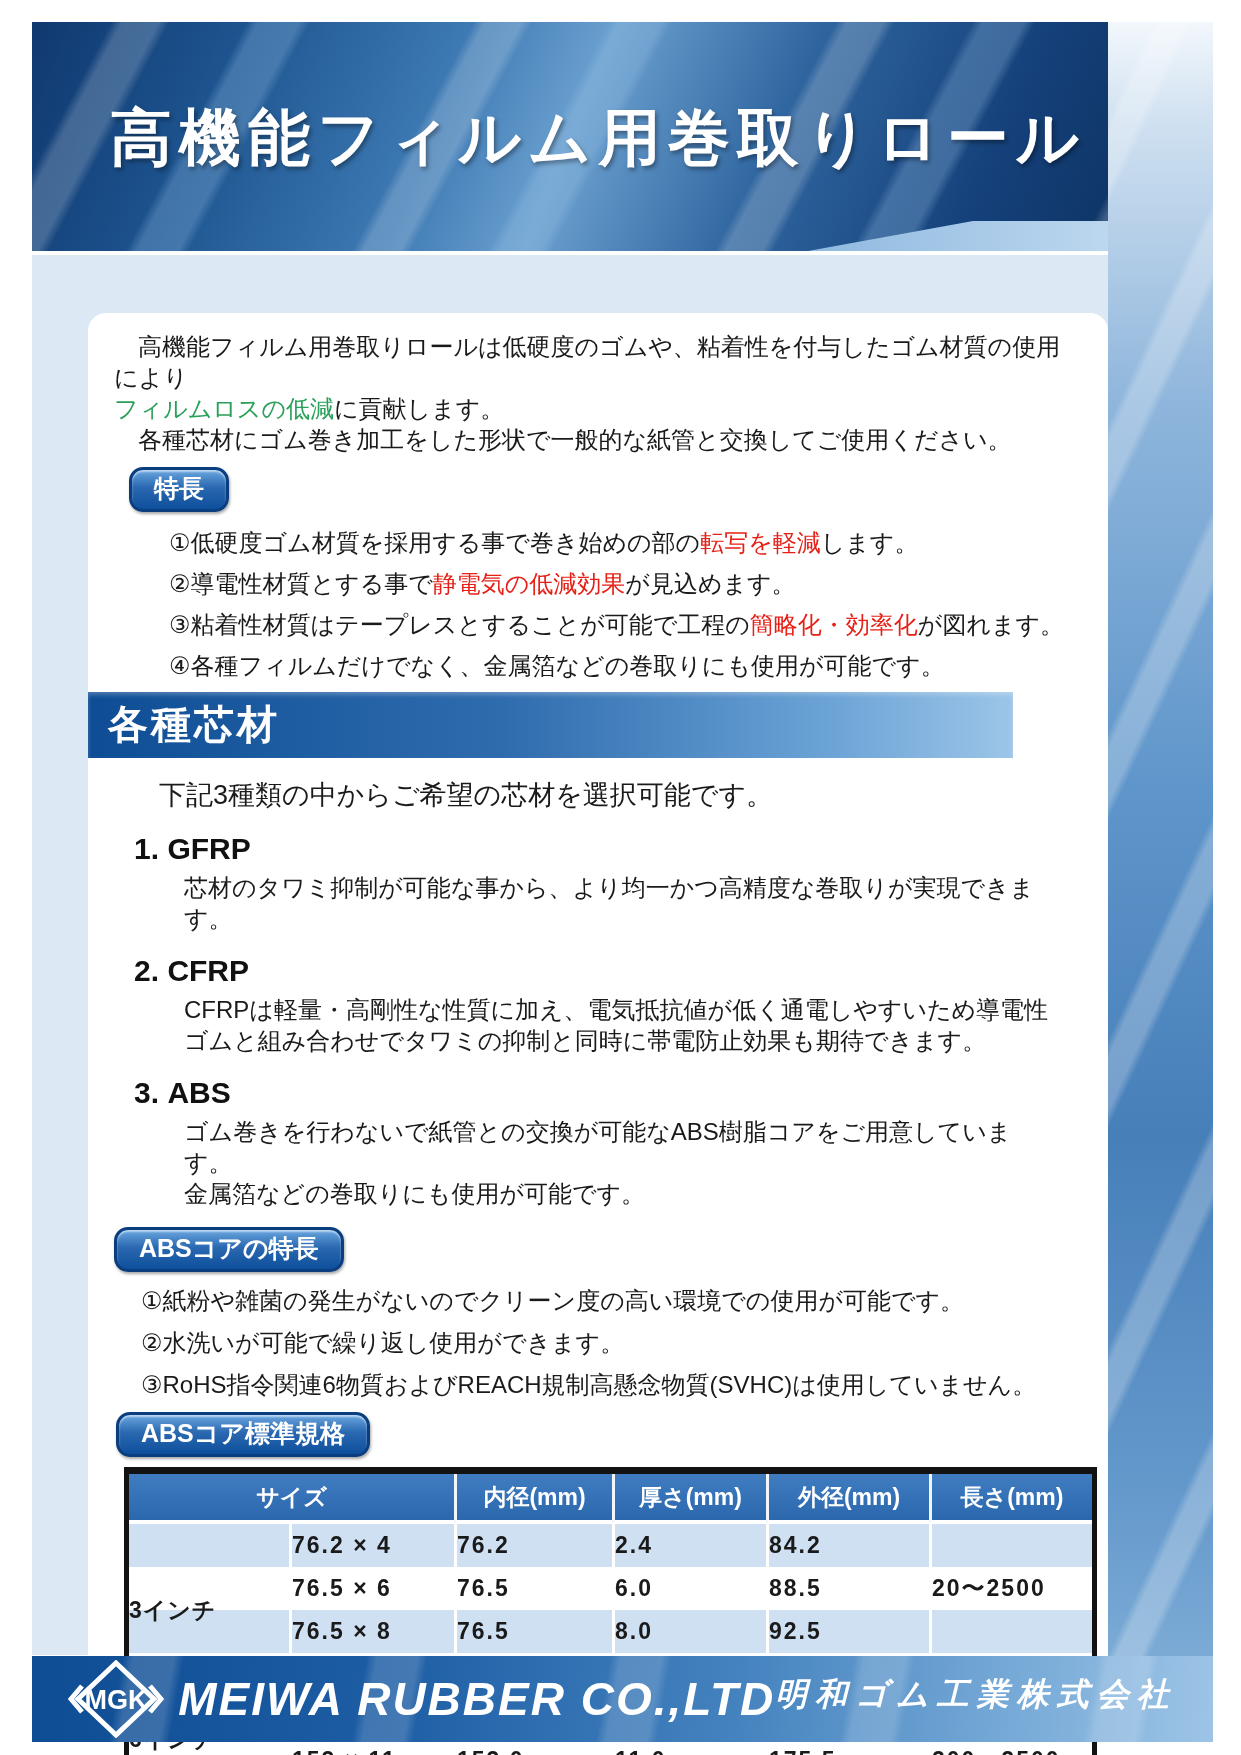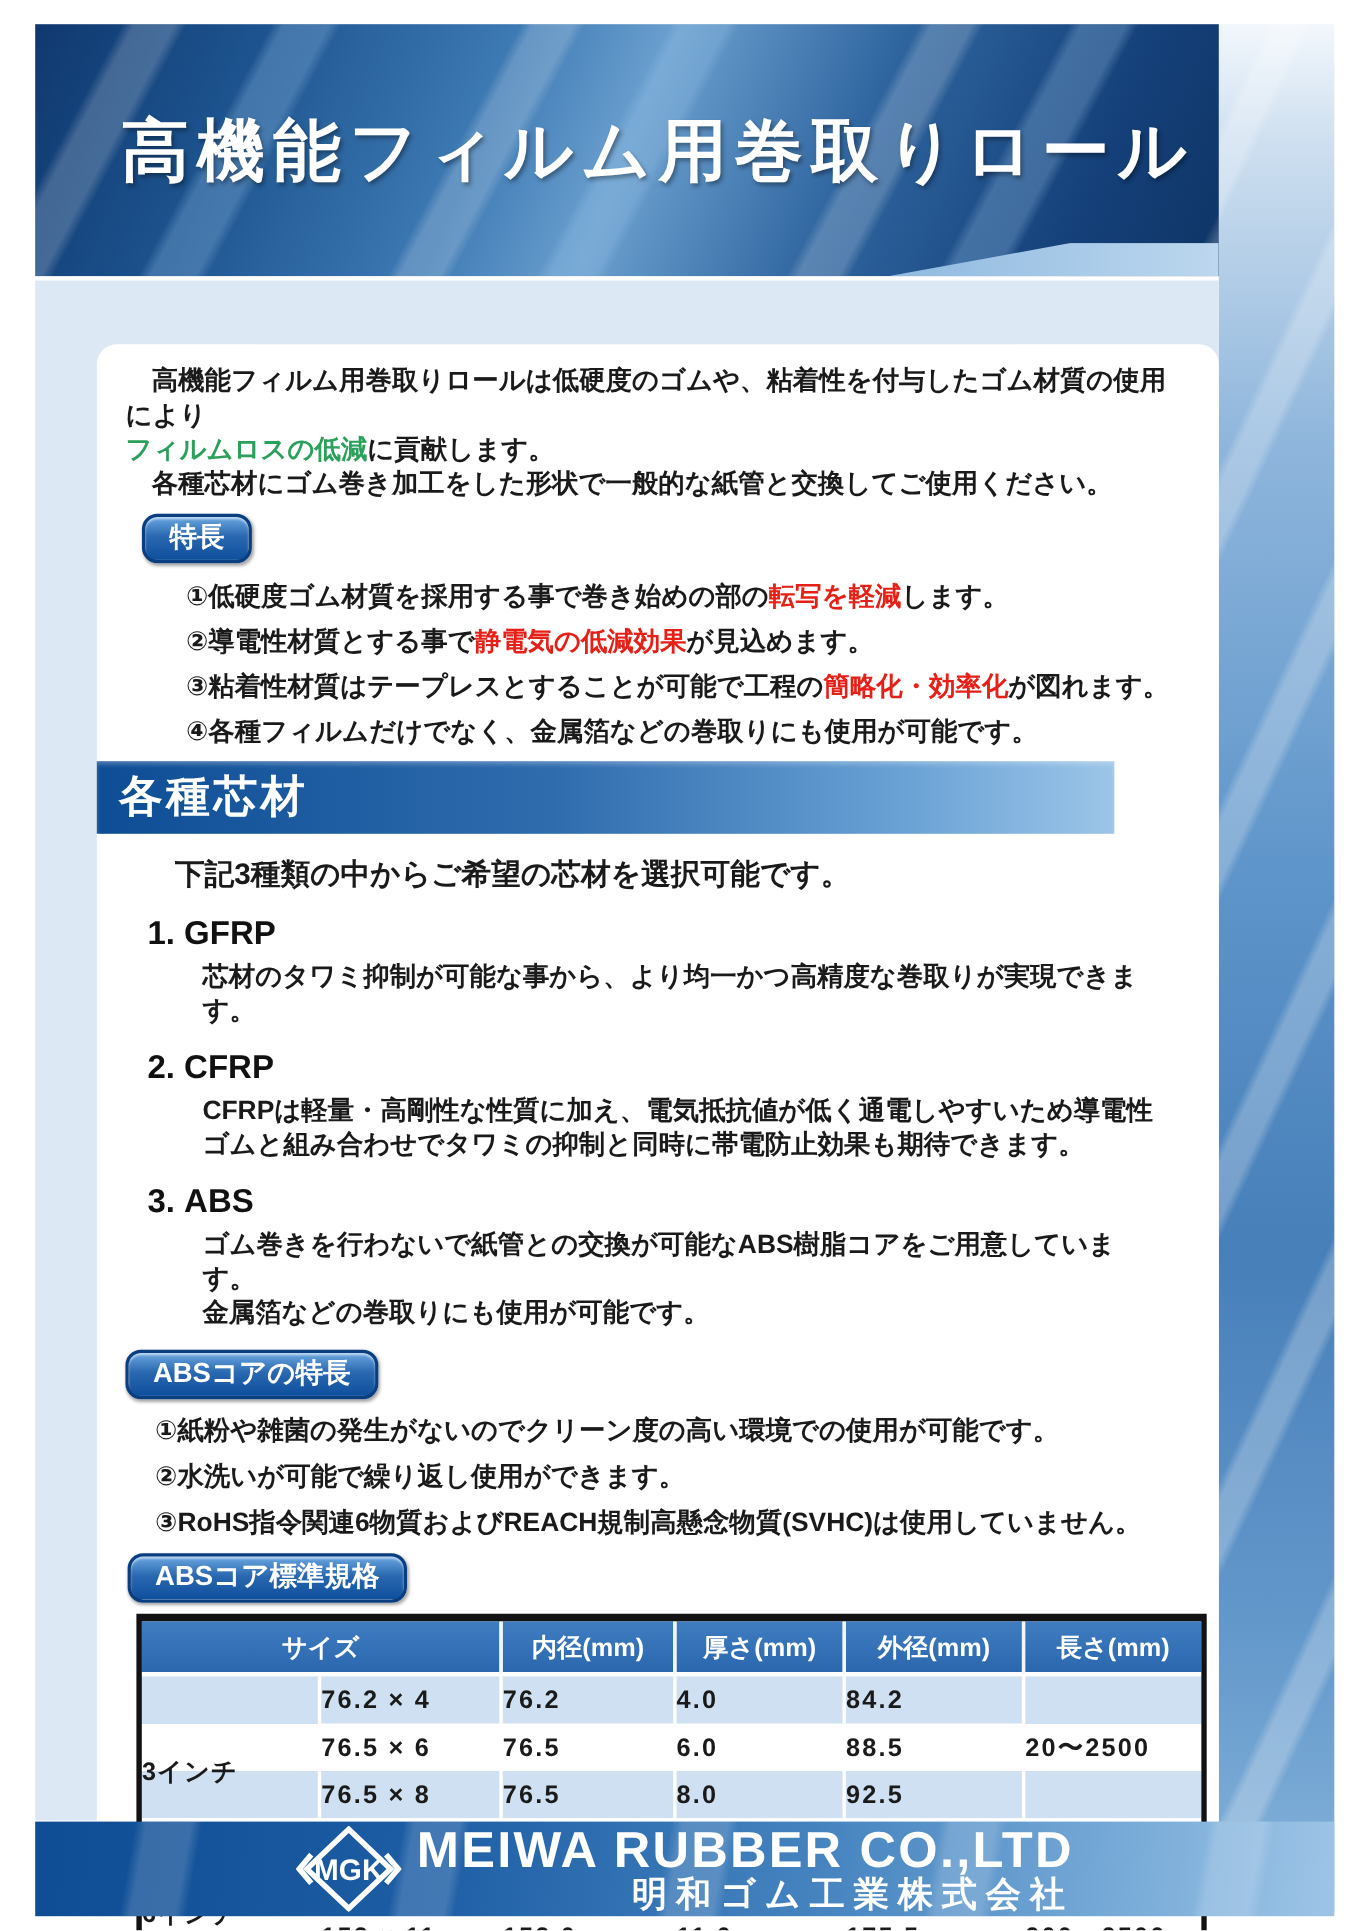--- a/index.html
+++ b/index.html
@@ -31,32 +31,32 @@
       linear-gradient(180deg,#f2f7fc 0%,#cfe0f0 6%,#8fb6dc 22%,#5e95ca 45%,#477fb9 65%,#6398cb 85%,#86b3da 100%);
   }
   .footer{
     position:absolute;left:32px;top:1656px;width:1181px;height:86px;z-index:5;
     background:
       repeating-linear-gradient(100deg, rgba(255,255,255,0) 0 90px, rgba(255,255,255,.16) 100px 140px, rgba(255,255,255,0) 150px 240px),
       linear-gradient(95deg,#0e4c93 0%,#1d5da4 30%,#4583bf 60%,#7badd9 85%,#9dc4e6 100%);
     display:flex;align-items:center;justify-content:center;
   }
   .footer-logo{flex:0 0 auto;margin-right:14px;}
-  .footer-text{display:flex;flex-direction:column;}
+  .footer-text{display:flex;flex-direction:row;font-style:italic;}
   .company-en{color:#fff;font-size:46px;font-weight:bold;letter-spacing:2px;line-height:46px;white-space:nowrap;}
   .company-jp{color:#fff;font-size:32px;font-weight:bold;letter-spacing:8px;line-height:36px;text-align:right;white-space:nowrap;}
 
   
   .content-bg{position:absolute;left:32px;top:255px;width:1076px;height:1400px;background:#dce8f4;}
   .panel{
     margin:58px 0 0 56px;width:1020px;min-height:1334px;background:#ffffff;
     border-radius:18px;box-sizing:border-box;padding:18px 28px 10px 26px;
   }
 
-  .jp{font-weight:bold;color:#1a1a1a;}
+  .jp{font-weight:normal;color:#1a1a1a;}
   .intro p{margin:0;font-size:24px;line-height:31px;}
   .indent{text-indent:1em;}
   .green{color:#2ba05a;}
   .red{color:#e62017;}
 
   .badge{
     display:inline-block;color:#ffffff;font-weight:bold;font-size:25px;line-height:28px;
     padding:4px 22px 7px;border:3px solid #0b3e7e;border-radius:14px;
     background:linear-gradient(180deg,#6aa6e0 0%,#2a68b0 45%,#0e4f9c 100%);
     box-shadow:inset 0 2px 2px rgba(255,255,255,.55), 1px 2px 3px rgba(0,0,0,.35);
@@ -179,21 +179,21 @@
             <th>厚さ(mm)</th>
             <th>外径(mm)</th>
             <th>長さ(mm)</th>
           </tr>
         </thead>
         <tbody>
           <tr>
             <td class="group g3" rowspan="4">3インチ</td>
             <td class="b">76.2 × 4</td>
             <td class="b">76.2</td>
-            <td class="b">4.0</td>
+            <td class="b">2.4</td>
             <td class="b">84.2</td>
             <td class="l1" rowspan="3">20〜2500</td>
           </tr>
           <tr>
             <td class="w">76.5 × 6</td>
             <td class="w">76.5</td>
             <td class="w">6.0</td>
             <td class="w">88.5</td>
           </tr>
           <tr>

